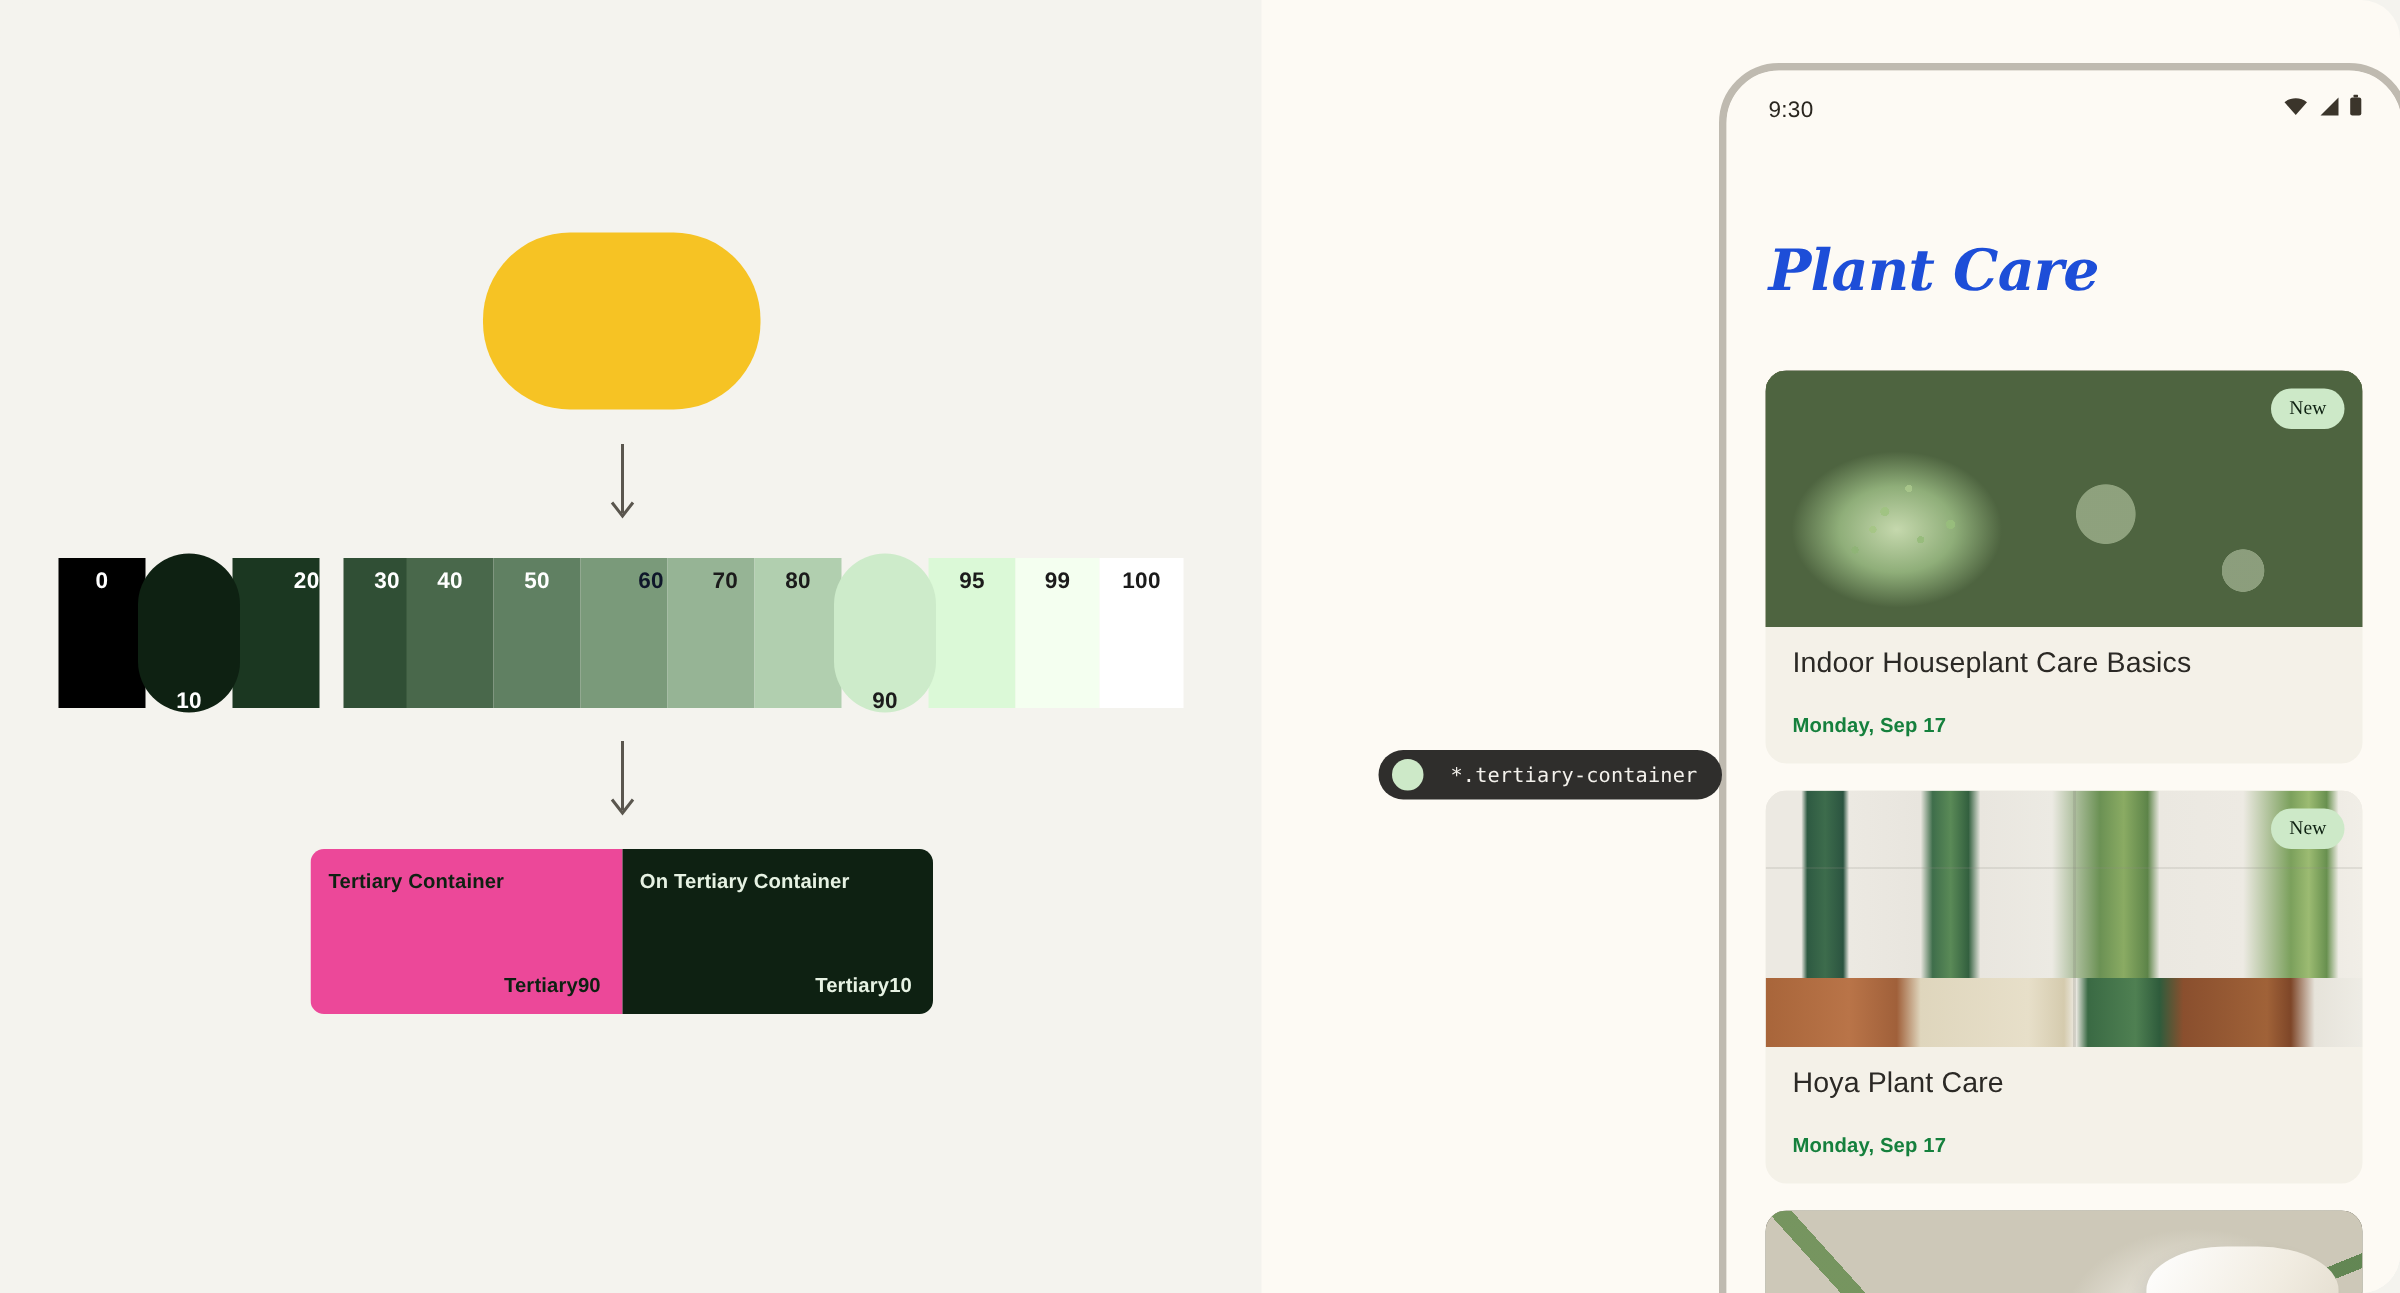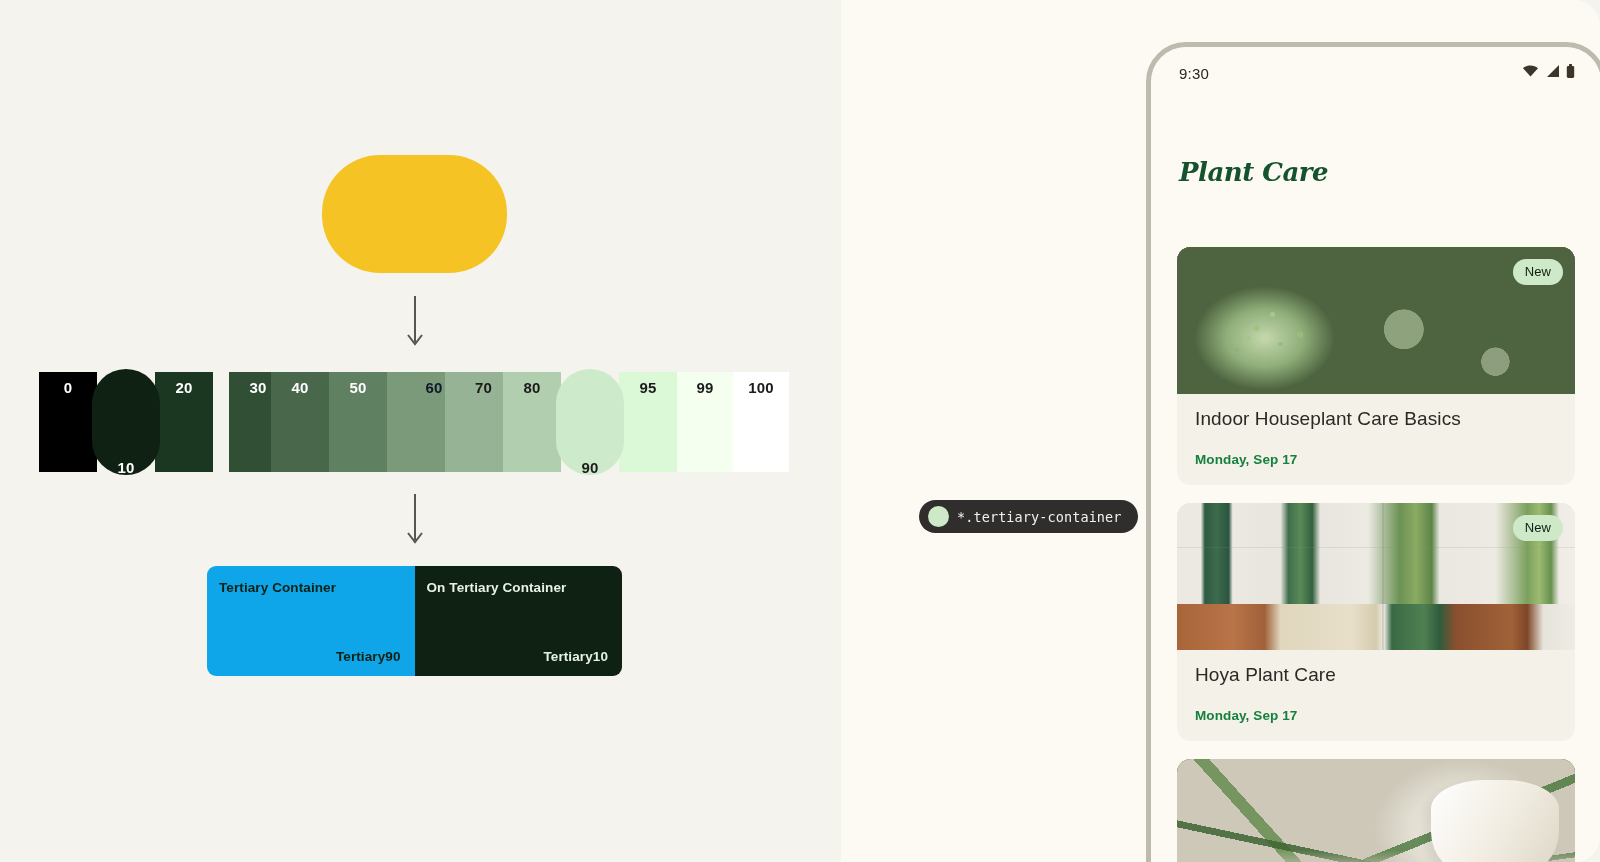--- a/index.html
+++ b/index.html
@@ -117,44 +117,45 @@
     padding: 0 26px 0 28px;
   }
   #status-time { font-size: 15px; color: #2A261F; font-weight: normal; letter-spacing: .2px; }
   #status-icons { display: flex; align-items: center; gap: 6px; }
 
   
   #page-title {
     position: absolute;
     left: 28px; top: 110px;
     font-family: "DejaVu Serif", serif;
-    font-size: 26px;
+    font-size: 38px;
     font-style: italic;
     font-weight: bold;
-    color: #14532d;
+    color: #1d4ed8;
     letter-spacing: -0.5px;
   }
 
   
   #card-list {
     position: absolute;
     left: 26px; top: 200px;
     right: 26px;
   }
   .card {
     position: relative;
     background: #F4F1E8;
     border-radius: 14px;
     overflow: hidden;
     margin-bottom: 18px;
   }
   .card-media {
     position: relative;
-    height: 147px;
-    overflow: hidden;
+    height: 171px;
+    overflow: hidden;
+    font-family: Liberation Serif, serif;
   }
   .badge {
     position: absolute;
     right: 12px; top: 12px;
     background: #CDE9C8;
     color: #0E2112;
     font-size: 13px;
     padding: 5px 12px 6px;
     border-radius: 20px;
     z-index: 5;
@@ -249,21 +250,21 @@
     box-shadow: -6px 4px 10px rgba(0,0,0,.08);
   }
   #callout-chip {
     position: absolute;
     left: 919px; top: 500px;
     height: 33px;
     background: #2F2E2C;
     border-radius: 17px;
     display: flex;
     align-items: center;
-    gap: 8px;
+    gap: 18px;
     padding: 0 16px 0 9px;
     z-index: 45;
   }
   #callout-swatch {
     width: 21px; height: 21px;
     border-radius: 50%;
     background: #CDE9C8;
     flex: 0 0 21px;
   }
   #callout-text {
@@ -291,21 +292,21 @@
     </div>
 
     <div id="tonal-palette">
 
     <div class="tone" style="left: 0px; width: 58px; background: rgb(0, 0, 0);">
           <span class="tone-label" style="color: rgb(255, 255, 255);">0</span>
         </div>
         <div class="tone pill" style="left: 58px; width: 68px; margin-left: -5px; background: rgb(14, 33, 18);">
           <span class="tone-label" style="color: rgb(255, 255, 255);">10</span>
         </div>
-        <div class="tone" style="left: 116px; width: 58px; background: rgb(27, 55, 33);">
+        <div class="tone" style="left: 116px; width: 58px; background: rgb(27, 55, 33); justify-content: flex-end;">
           <span class="tone-label" style="color: rgb(255, 255, 255);">20</span>
         </div>
         <div class="tone" style="left: 174px; width: 58px; background: rgb(48, 79, 53); margin-left: 16px;">
           <span class="tone-label" style="color: rgb(255, 255, 255);">30</span>
         </div>
         <div class="tone" style="left: 232px; width: 58px; background: rgb(73, 104, 75);">
           <span class="tone-label" style="color: rgb(255, 255, 255);">40</span>
         </div>
         <div class="tone" style="left: 290px; width: 58px; background: rgb(96, 128, 98);">
           <span class="tone-label" style="color: rgb(255, 255, 255);">50</span>
@@ -334,21 +335,21 @@
       </div>
 
     <div class="arrow" style="left:402px; top:494px;">
       <svg width="26" height="56" viewBox="0 0 26 56">
         <line x1="13" y1="0" x2="13" y2="46" stroke="#5A564E" stroke-width="2"></line>
         <polyline points="6,39 13,48 20,39" fill="none" stroke="#5A564E" stroke-width="2"></polyline>
       </svg>
     </div>
 
     <div id="tertiary-pair">
-      <div class="tc-box" id="tc-container" style="background: #0ea5e9; color: rgb(14, 33, 18);">
+      <div class="tc-box" id="tc-container" style="background: #ec4899; color: rgb(14, 33, 18);">
         <div class="tc-title">Tertiary Container</div>
         <div class="tc-tone">Tertiary90</div>
       </div>
       <div class="tc-box" id="tc-on-container" style="background: rgb(14, 33, 18); color: rgb(230, 242, 227);">
         <div class="tc-title">On Tertiary Container</div>
         <div class="tc-tone">Tertiary10</div>
       </div>
     </div>
   </div>
 

